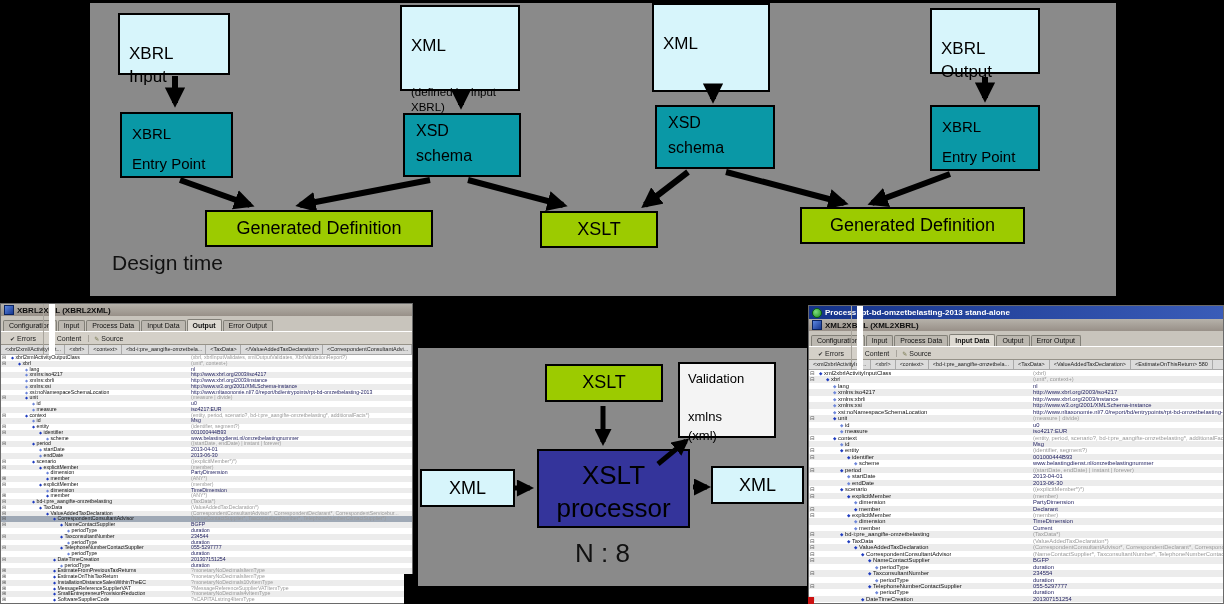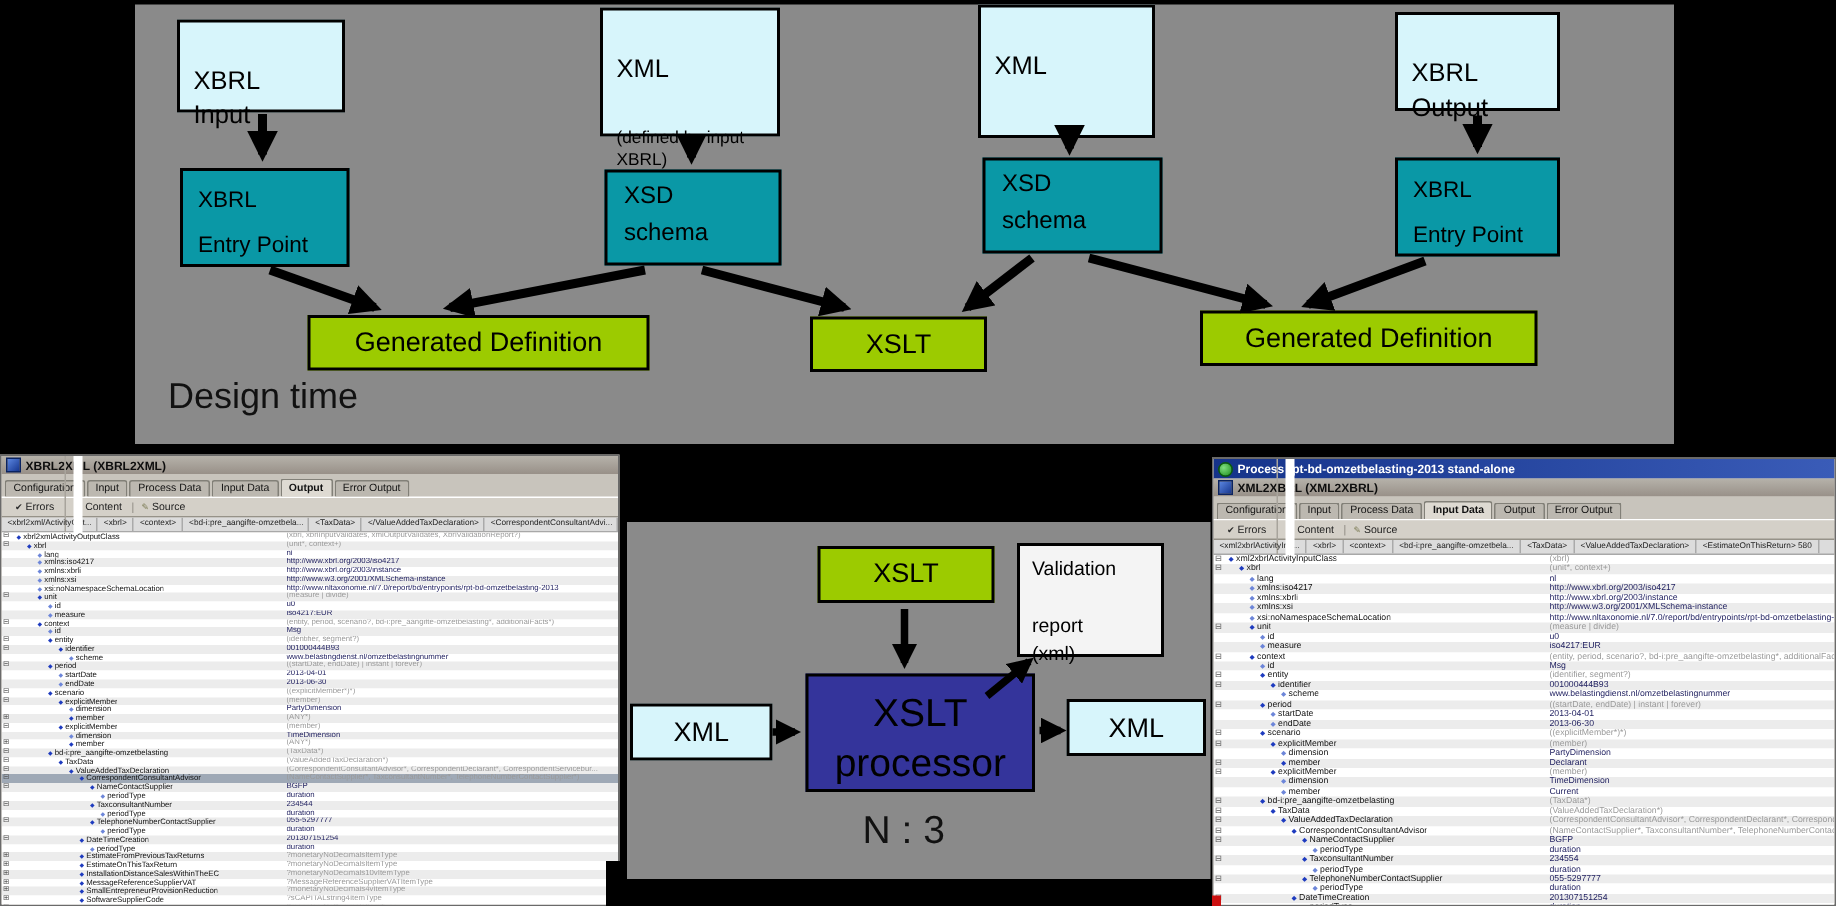--- a/index.html
+++ b/index.html
@@ -11,21 +11,21 @@
   .cyan{background:#d7f5fb;}
   .teal{background:#0a98a6;}
   .green{background:#9ccb00;}
   .blueb{background:#34349b;}
   .whiteb{background:#f4f4f4;}
   .lbl-main{font-size:17px;padding:6px 0 0 9px;display:block;line-height:1.35;}
   .lbl-sub{font-size:11.5px;padding:6px 0 0 9px;display:block;line-height:1.25;white-space:pre-line;}
   .entry{font-size:15px;padding:5px 0 0 10px;line-height:2.0;}
   .xsd{font-size:16px;padding:4px 0 0 11px;line-height:1.55;}
   .gen{font-size:18px;text-align:center;line-height:33px;white-space:nowrap;}
-  .big-label{position:absolute;font-size:24px;color:#111;}
+  .big-label{position:absolute;font-size:21px;color:#111;}
   .proc{font-size:26px;text-align:center;line-height:1.25;padding-top:8px;}
   .xmlbox{font-size:18px;text-align:center;line-height:34px;}
   .valrep{font-size:13px;padding:6px 0 0 8px;line-height:1.45;}
   svg.arrows{position:absolute;left:0;top:0;pointer-events:none;}
 
   
   .win{position:absolute;background:#d4d0c8;border:1px solid #6a6a6a;box-sizing:border-box;overflow:hidden;}
   .titlebar{height:12px;background:linear-gradient(#b6b2aa,#989088);display:flex;align-items:center;
             padding:0 3px;gap:3px;}
   .titlebar .ttext{font-size:8px;font-weight:bold;color:#0d0d0d;white-space:nowrap;}
@@ -129,27 +129,27 @@
       <line x1="636" y1="169" x2="754" y2="200"></line>
       <line x1="860" y1="171" x2="782" y2="200"></line>
     </g>
   </svg>
 </div>
 
 <div class="panel" style="left:418px;top:348px;width:389px;height:238px;">
   <div class="bx green gen" style="left:127px;top:16px;width:118px;height:38px;">XSLT</div>
   <div class="bx whiteb valrep" style="left:260px;top:14px;width:98px;height:76px;">Validation
 
-report
+xmlns
 (xml)</div>
   <div class="bx blueb proc" style="left:119px;top:101px;width:153px;height:79px;">XSLT
 processor</div>
   <div class="bx cyan xmlbox" style="left:2px;top:121px;width:95px;height:38px;">XML</div>
   <div class="bx cyan xmlbox" style="left:293px;top:118px;width:93px;height:38px;">XML</div>
-  <div class="big-label" style="left:157px;top:190px;font-size:26px;">N : 3</div>
+  <div class="big-label" style="left:157px;top:190px;font-size:26px;">N : 8</div>
   <svg class="arrows" width="389" height="238" viewBox="0 0 389 238">
     <defs>
       <marker id="ah2" markerWidth="3.4" markerHeight="3.4" refX="2.6" refY="1.7" orient="auto">
         <path d="M0,0 L3.4,1.7 L0,3.4 z" fill="#000"></path>
       </marker>
     </defs>
     <g stroke="#000" stroke-width="5" marker-end="url(#ah2)">
       <line x1="185" y1="58" x2="185" y2="94"></line>
       <line x1="97" y1="140" x2="112" y2="140"></line>
       <line x1="275" y1="139" x2="289" y2="139"></line>

